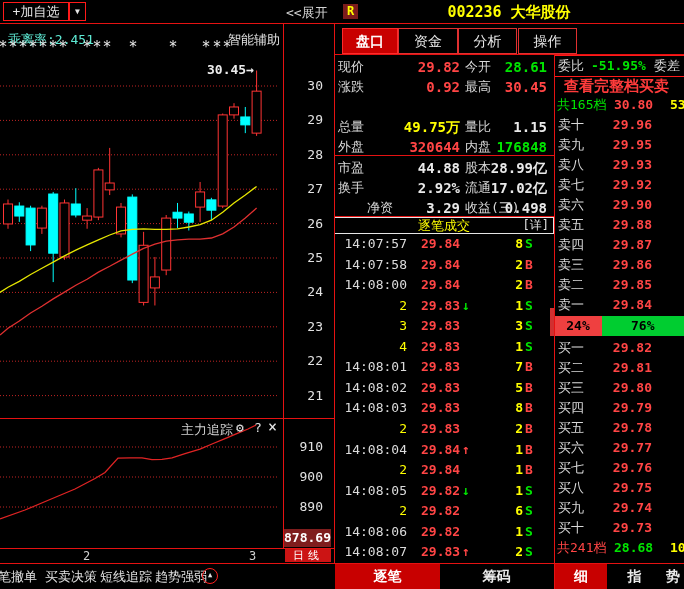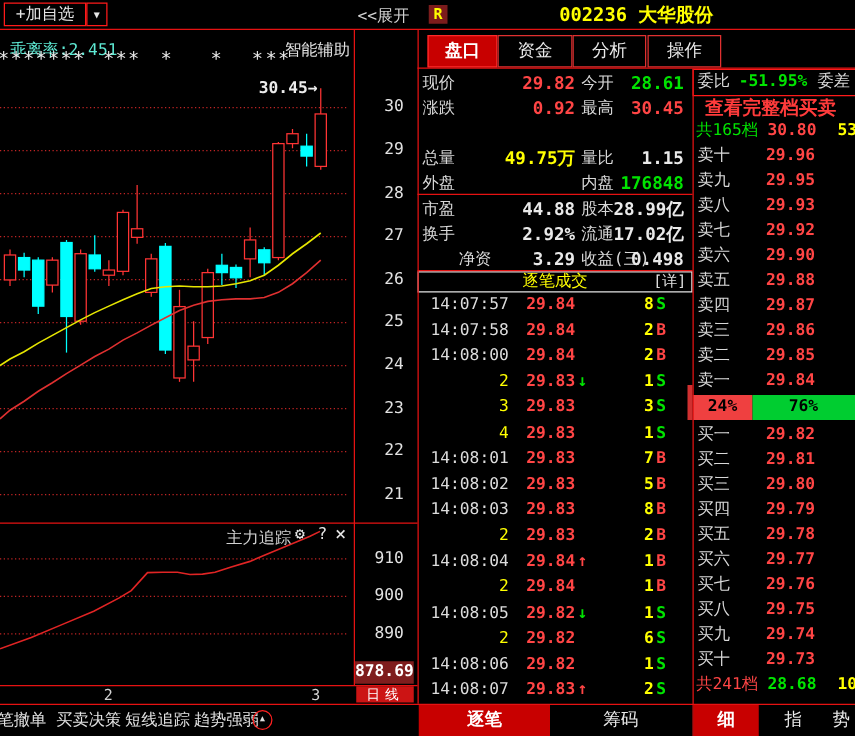--- a/index.html
+++ b/index.html
@@ -53,21 +53,21 @@
   .ratio .rl{width:48px;background:#ef4040;color:#000;font-weight:bold;font-size:13px;text-align:center;line-height:20px;}
   .ratio .rr{flex:1;background:#00cd30;position:relative;}
   .ratio .rr span{position:absolute;left:29px;color:#000;font-weight:bold;font-size:13px;line-height:20px;}
   .sumline{position:absolute;width:130px;height:20px;line-height:20px;overflow:hidden;}
   .booklink{position:absolute;left:554px;top:77px;width:130px;height:18px;line-height:18px;overflow:hidden;
             color:#ff3b3b;font-size:15px;font-weight:bold;white-space:nowrap;text-indent:10px;}
   .weibox{position:absolute;left:554px;top:55px;width:129px;height:20px;border:1px solid #ff1a1a;overflow:hidden;}
   
   .bbar{position:absolute;left:0;top:564px;width:684px;height:25px;background:#000;}
   .blft{position:absolute;top:0;height:25px;line-height:25px;font-size:13px;color:#e2e2e2;}
-  .btab{position:absolute;top:564px;height:25px;line-height:25px;text-align:center;font-size:14px;color:#eaeaea;overflow:hidden;}
+  .btab{position:absolute;top:564px;height:25px;line-height:25px;text-align:center;font-size:14px;color:#eaeaea;overflow:hidden;font-weight:bold;}
   .btab.active{background:#c80000;color:#fff;font-weight:bold;}
   .circlebtn{position:absolute;left:202px;top:568px;width:14px;height:14px;border:1px solid #ff2020;
              border-radius:50%;color:#e0e0e0;font-size:7px;text-align:center;line-height:13px;}
   .thumb{position:absolute;left:550px;top:308px;width:4px;height:28px;background:#d03030;}
 </style>
 </head>
 <body>
 
 <div id="app">
 
@@ -192,20 +192,21 @@
         <div class="qv c-red" style="left: 146px; width: 67px;">30.45</div>
       </div>
       <div class="qrow" style="top: 62px;">
         <div class="ql" style="left: 4px;">总量</div>
         <div class="qv c-yellow" style="left: 36px; width: 90px;">49.75万</div>
         <div class="ql" style="left: 131px;">量比</div>
         <div class="qv c-white" style="left: 146px; width: 67px;">1.15</div>
       </div>
       <div class="qrow" style="top: 82px;">
         <div class="ql" style="left: 4px;">外盘</div>
+        <div class="qv c-red" style="left: 36px; width: 90px;">320644</div>
         <div class="ql" style="left: 131px;">内盘</div>
         <div class="qv c-green" style="left: 146px; width: 67px;">176848</div>
       </div>
       <div class="qrow" style="top: 103px;">
         <div class="ql" style="left: 4px;">市盈</div>
         <div class="qv c-white" style="left: 36px; width: 90px;">44.88</div>
         <div class="ql" style="left: 131px;">股本</div>
         <div class="qv c-white" style="left: 146px; width: 67px;">28.99亿</div>
       </div>
       <div class="qrow" style="top: 123px;">

